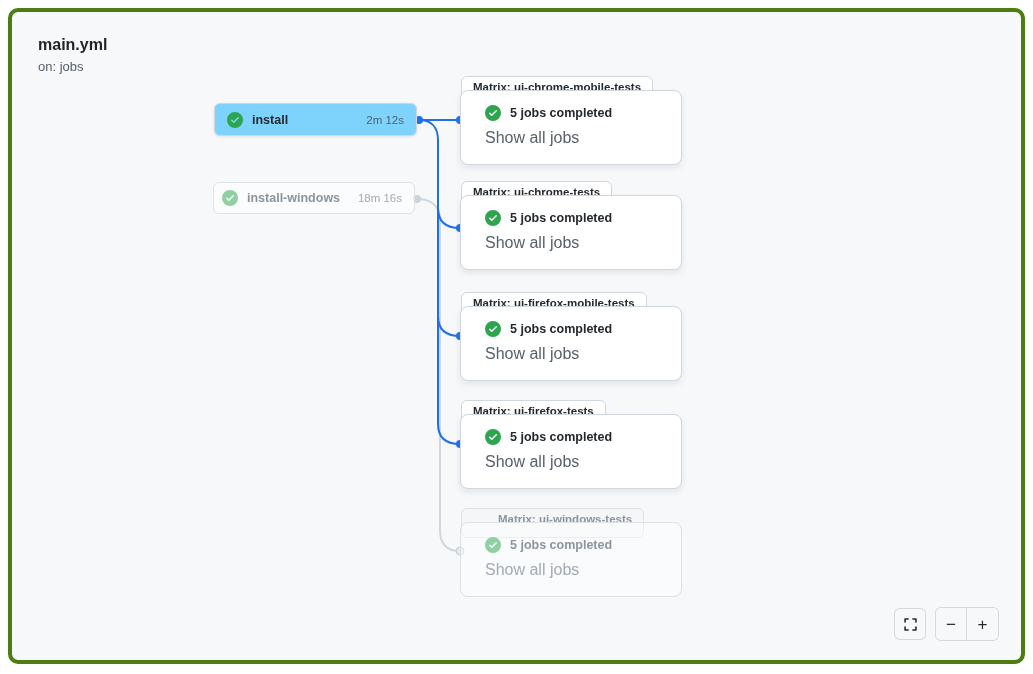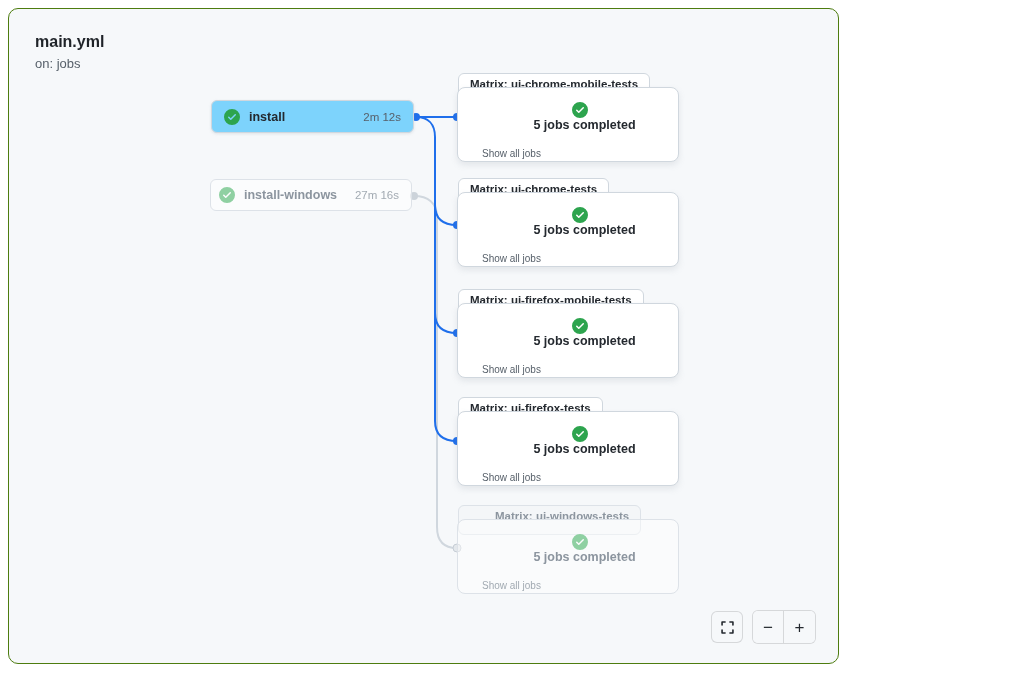--- a/index.html
+++ b/index.html
@@ -1,20 +1,20 @@
 <!DOCTYPE html>
 <html><head>
 <meta charset="utf-8">
 <style>
   * { margin:0; padding:0; box-sizing:border-box; }
   html,body { width:1033px; height:674px; background:#ffffff;
               font-family:"Liberation Sans", sans-serif; }
   .canvas {
-    position:absolute; left:8px; top:8px; width:831px; height:656px;
-    background:#f6f8fa; border:1px solid #4d7c0f; border-radius:10px;
+    position:absolute; left:8px; top:8px; width:1017px; height:656px;
+    background:#f6f8fa; border:4px solid #4d7c0f; border-radius:10px;
     overflow:hidden;
   }
   .header { position:absolute; left:26px; top:24px; }
   .wf-title { font-size:16px; font-weight:700; color:#1f2328; }
   .wf-trigger { font-size:13px; color:#57606a; margin-top:5px; }
 
   svg.edges { position:absolute; left:0; top:0; pointer-events:none; }
 
   .job-node {
     position:absolute; display:flex; align-items:center;
@@ -35,23 +35,23 @@
     background:#ffffff; border:1px solid #d0d7de; border-radius:6px;
     font-size:11.5px; font-weight:600; color:#24292f; white-space:nowrap;
     cursor:pointer;
   }
   .matrix-body {
     position:absolute; left:0; top:14px; z-index:2;
     width:222px; height:75px;
     background:#ffffff; border:1px solid #d0d7de; border-radius:8px;
     box-shadow:0 3px 6px rgba(140,149,159,0.18); cursor:pointer;
   }
-  .matrix-row { display:flex; align-items:center; margin:14px 0 0 24px;flex-direction:column; }
+  .matrix-row { display:flex; align-items:center; margin:14px 0 0 24px; }
   .matrix-summary { font-size:12.5px; font-weight:700; color:#24292f; margin-left:9px; }
-  .show-all { display:block; margin:16px 0 0 24px; font-size:10px;
+  .show-all { display:block; margin:8px 0 0 24px; font-size:16px;
               color:#57606a; text-decoration:none; cursor:pointer; width:max-content; }
 
   
   .faded.job-node { background:rgba(255,255,255,0.55); border-color:#dde2e8; box-shadow:none; }
   .faded .job-name { color:#8c959f; font-weight:600; }
   .faded .job-duration { color:#a2aab2; }
   .faded .check svg { fill:#8fd0a2; }
   .matrix-group.faded .matrix-tab { background:#f4f6f8; border-color:#dde2e8; color:#8c959f;padding-left:36px; }
   .matrix-group.faded .matrix-body { background:rgba(255,255,255,0.45); border-color:#dde2e8; box-shadow:none; }
   .matrix-group.faded .matrix-summary { color:#8c959f; }
@@ -106,21 +106,21 @@
     <span class="job-duration">2m 12s</span>
   </div>
 
   <div class="job-node faded" style="left:201px; top:170px; width:202px; height:32px;padding-left:8px;">
     <span class="check">
       <svg viewBox="0 0 16 16" width="16" height="16">
           <path fill-rule="evenodd" d="M8 16A8 8 0 1 0 8 0a8 8 0 0 0 0 16zm3.78-9.72a.75.75 0 0 0-1.06-1.06L6.75 9.19 5.28 7.72a.75.75 0 0 0-1.06 1.06l2 2a.75.75 0 0 0 1.06 0l4.5-4.5z"></path>
         </svg>
     </span>
     <span class="job-name">install-windows</span>
-    <span class="job-duration">27m 16s</span>
+    <span class="job-duration">18m 16s</span>
   </div>
 
   <div class="matrix-group" style="left:448px; top:64px;">
     <div class="matrix-tab"><span>Matrix: ui-chrome-mobile-tests</span></div>
     <div class="matrix-body">
       <div class="matrix-row">
         <span class="check">
           <svg viewBox="0 0 16 16" width="16" height="16">
               <path fill-rule="evenodd" d="M8 16A8 8 0 1 0 8 0a8 8 0 0 0 0 16zm3.78-9.72a.75.75 0 0 0-1.06-1.06L6.75 9.19 5.28 7.72a.75.75 0 0 0-1.06 1.06l2 2a.75.75 0 0 0 1.06 0l4.5-4.5z"></path>
             </svg>

